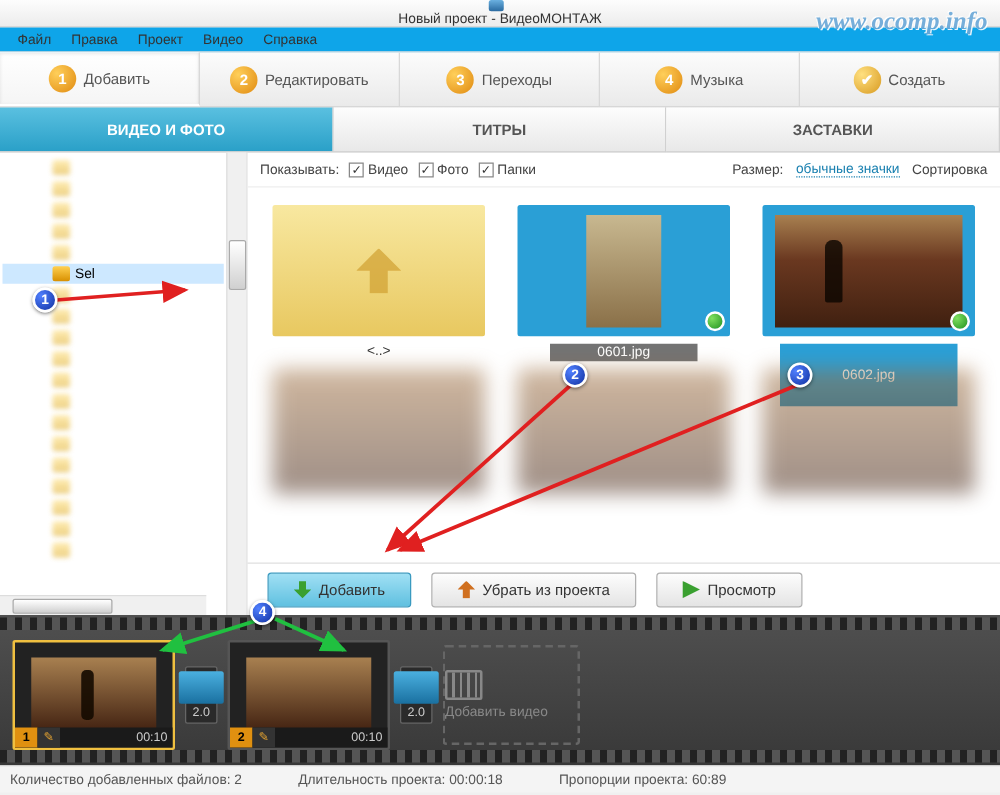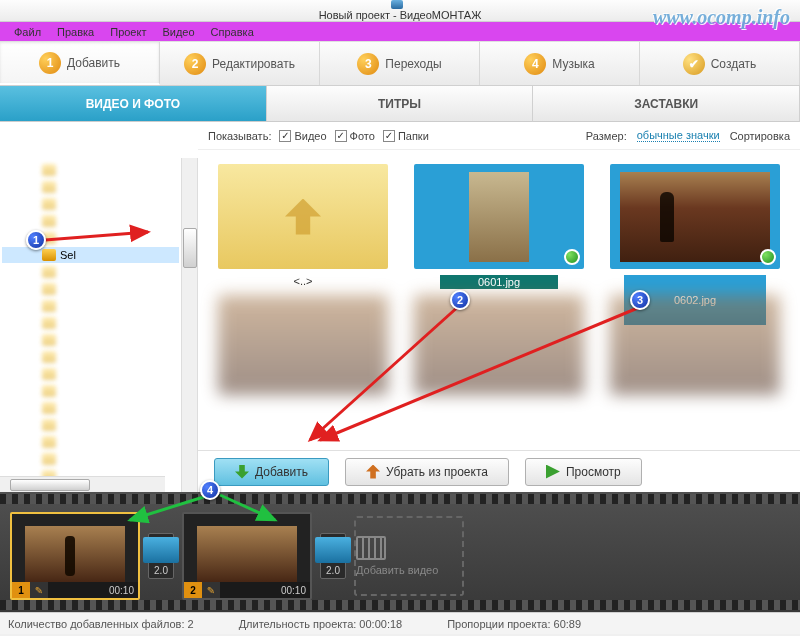--- a/index.html
+++ b/index.html
@@ -1,31 +1,31 @@
 <!DOCTYPE html>
 <html><head>
 <meta charset="utf-8">
 <style>
   * { box-sizing: border-box; margin: 0; padding: 0; font-family: Tahoma, sans-serif; }
   body { width: 800px; height: 636px; background: #f0f0f0; overflow: hidden; position: relative; }
   .titlebar { height: 22px; background: linear-gradient(#fdfdfd,#ececec); border-bottom: 1px solid #d0d0d0; display: flex; align-items: center; padding: 0 8px; font-size: 11px; color: #333; flex-direction: column; }
   .title-icon { width: 12px; height: 12px; background: linear-gradient(#6ab0e0,#2a6aa0); border-radius: 2px; margin-right: 6px; }
-  .menubar { height: 20px; background: #d946ef; display: flex; align-items: center; padding: 0 6px; font-size: 11px; color: #333; border-bottom: 1px solid #e0e0e0; }
+  .menubar { height: 20px; background: #0ea5e9; display: flex; align-items: center; padding: 0 6px; font-size: 11px; color: #333; border-bottom: 1px solid #e0e0e0; }
   .menubar span { padding: 2px 8px; cursor: default; }
   .stepbar { height: 44px; background: linear-gradient(#fcfcfc,#eaeaea); display: flex; align-items: stretch; border-bottom: 1px solid #d0d0d0; }
   .step { flex: 1; display: flex; align-items: center; justify-content: center; font-size: 12px; color: #555; border-right: 1px solid #d8d8d8; gap: 6px; position: relative; }
   .step.active { background: linear-gradient(#ffffff,#f5f5f5); border-bottom: 2px solid #fff; box-shadow: 0 1px 3px rgba(0,0,0,0.1) inset; }
   .step-num { width: 22px; height: 22px; border-radius: 50%; color: #fff; font-weight: bold; display: flex; align-items: center; justify-content: center; font-size: 12px; }
   .step-num.orange { background: radial-gradient(circle at 30% 30%, #ffcf5a, #e08a10); }
   .step-num.check { background: radial-gradient(circle at 30% 30%, #ffe080, #d89a20); color: #fff; }
   .subtabs { height: 36px; display: flex; }
   .subtab { flex: 1; display: flex; align-items: center; justify-content: center; font-size: 12px; font-weight: bold; color: #555; background: linear-gradient(#fdfdfd,#e8e8e8); border-bottom: 1px solid #ccc; border-right: 1px solid #d0d0d0; }
   .subtab.active { background: linear-gradient(#5ac0e0,#2aa0c8); color: #fff; }
   .workarea { display: flex; height: 370px; background: #fff; }
-  .folder-tree { width: 200px; border-right: 1px solid #ddd; display: flex; margin-top: 36px; }
+  .folder-tree { width: 200px; border-right: 1px solid #ddd; display: flex; }
   .tree-list { flex: 1; padding: 4px 2px; overflow: hidden; position: relative; }
   .tree-item { height: 16px; display: flex; align-items: center; font-size: 11px; padding-left: 40px; margin-bottom: 1px; }
   .folder-ic { width: 14px; height: 12px; background: linear-gradient(#ffe080,#e0b030); border-radius: 2px; margin-right: 4px; }
   .tree-item.sel .folder-ic { background: linear-gradient(#ffd050,#d89000); }
   .tree-item.sel { background: #cde8ff; }
   .tree-item.blur { filter: blur(2px); opacity: 0.6; }
   .tree-scroll { width: 16px; background: #f0f0f0; border-left: 1px solid #ddd; position: relative; }
   .tree-scroll .thumb { position: absolute; top: 70px; width: 14px; left: 1px; height: 40px; background: linear-gradient(#fff,#d0d0d0); border: 1px solid #aaa; border-radius: 2px; }
   .hscroll { position: absolute; bottom: 0; left: 0; right: 16px; height: 16px; background: #f0f0f0; border-top: 1px solid #ddd; }
   .hscroll .thumb { position: absolute; left: 10px; width: 80px; height: 12px; top: 2px; background: linear-gradient(#fff,#d0d0d0); border: 1px solid #aaa; border-radius: 2px; }
@@ -217,21 +217,21 @@
         <div class="thumb-img up-folder">
             <div class="up-arrow"></div>
           </div>
         <span>&lt;..&gt;</span>
       </div>
       <div class="thumb-cell">
         <div class="thumb-img sel">
             <div class="inner-photo"></div>
             <div class="sel-check"></div>
           </div>
-        <span style="background:#0f766e;color:#fff;padding:1px 38px">0601.jpg</span>
+        <span style="background:#737373;color:#fff;padding:1px 38px">0601.jpg</span>
       </div>
       <div class="thumb-cell">
         <div class="thumb-img sel">
             <div class="inner-photo2"></div>
             <div class="sel-check"></div>
           </div>
         <span style="background:#2a9fd6;color:#fff;padding:19px 50px">0602.jpg</span>
       </div>
       <div class="blurrow">
           <div></div>

